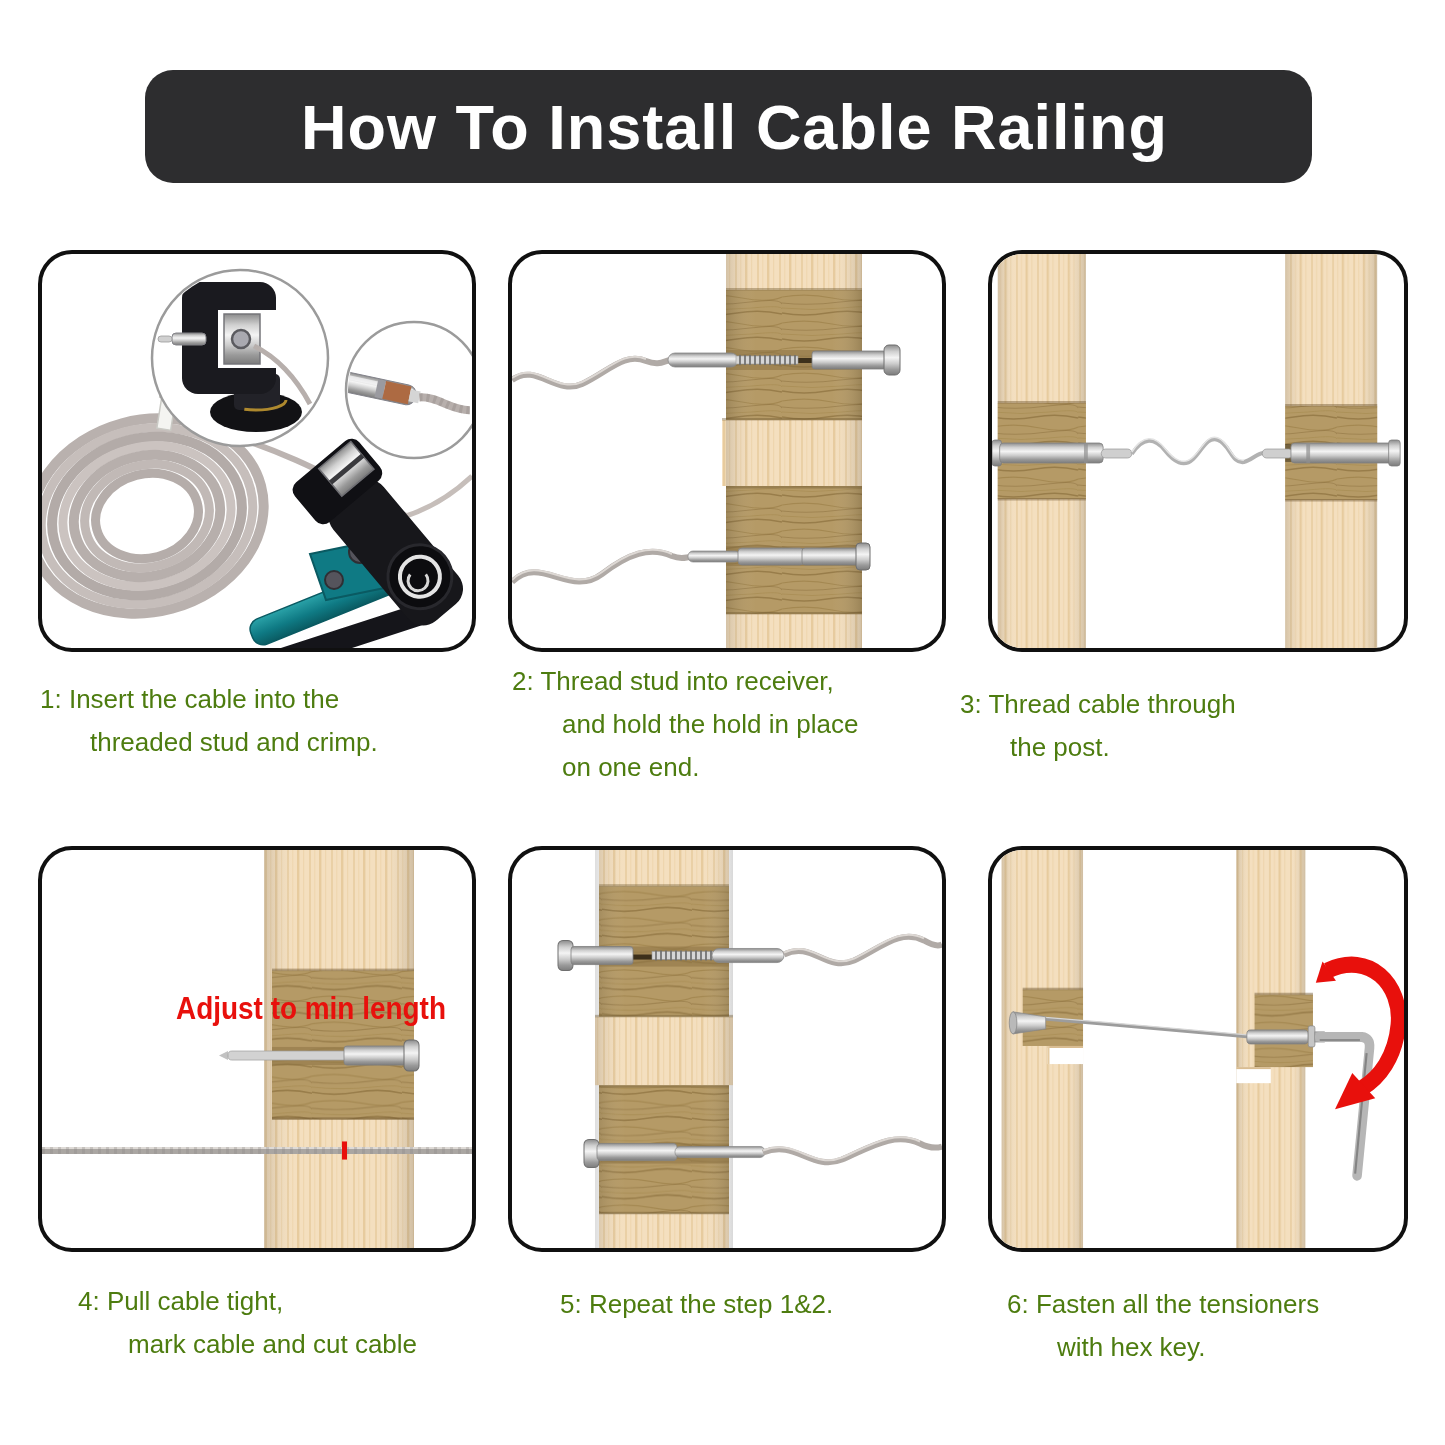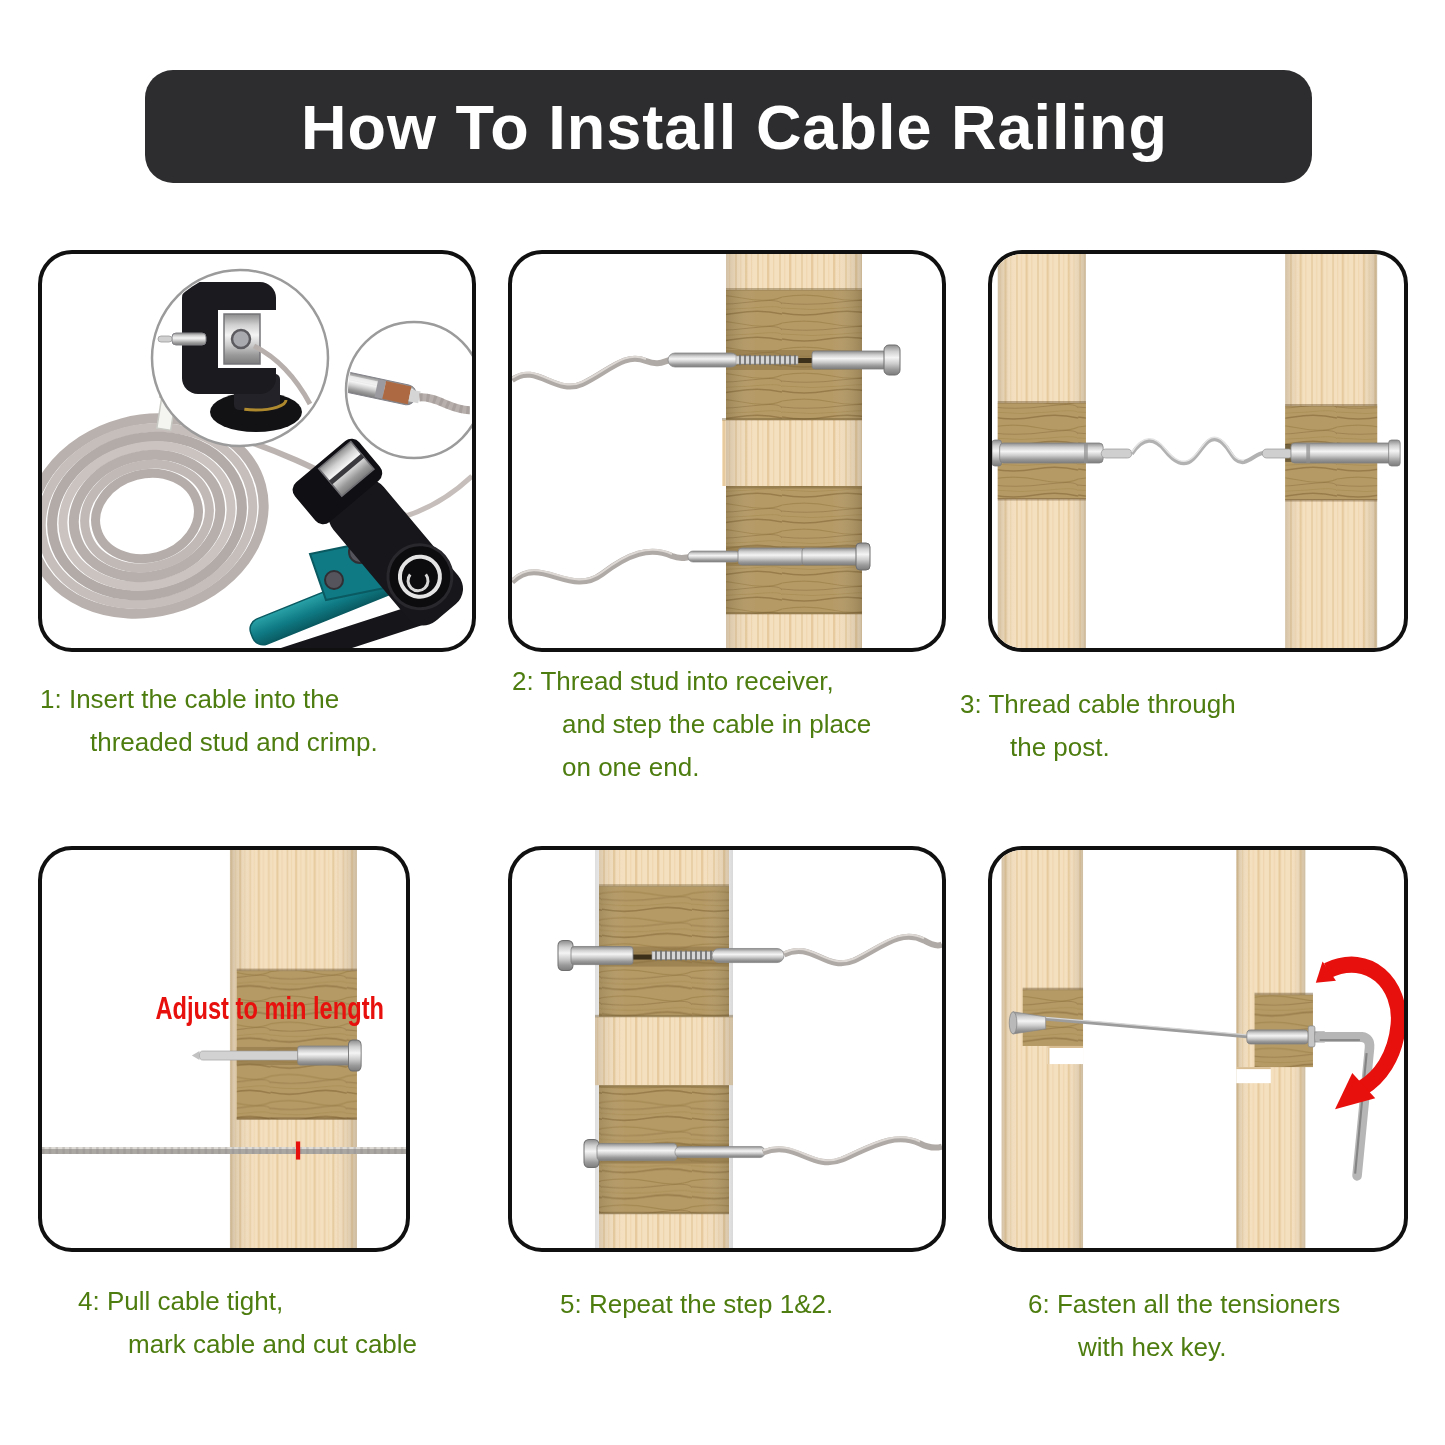--- a/index.html
+++ b/index.html
@@ -9,31 +9,31 @@
   .banner{position:absolute;left:145px;top:70px;width:1155px;height:113px;
           background:#2d2d2f;border-radius:28px;display:flex;align-items:center;
           justify-content:center;padding-left:12px;}
   .banner span{color:#ffffff;font-size:63px;font-weight:bold;letter-spacing:1px;}
   .panel{position:absolute;background:#fff;border:4px solid #101010;border-radius:34px;
          box-sizing:border-box;overflow:hidden;}
   .panel svg{display:block;width:100%;height:100%;}
   .p1{left:38px;top:250px;width:438px;height:402px;}
   .p2{left:508px;top:250px;width:438px;height:402px;}
   .p3{left:988px;top:250px;width:420px;height:402px;}
-  .p4{left:38px;top:846px;width:372px;height:406px;}
+  .p4{left:38px;top:846px;width:438px;height:406px;}
   .p5{left:508px;top:846px;width:438px;height:406px;}
   .p6{left:988px;top:846px;width:420px;height:406px;}
   .cap{position:absolute;color:#4d7c0f;font-size:26px;line-height:43px;white-space:nowrap;}
   .cap .cont{margin-left:50px;}
   .c1{left:40px;top:678px;}
   .c2{left:512px;top:660px;}
   .c3{left:960px;top:683px;}
   .c4{left:58px;top:1280px;margin-left:20px;}
   .c5{left:560px;top:1283px;}
-  .c6{left:1007px;top:1283px;margin-left:21px;}
+  .c6{left:1007px;top:1283px;}
 </style>
 </head>
 <body>
 
 <svg width="0" height="0" style="position:absolute" aria-hidden="true">
   <defs>
     <pattern id="pw" patternUnits="userSpaceOnUse" width="22" height="44">
       <rect width="22" height="44" fill="#f4dfbf"></rect>
       <rect x="3" width="2" height="44" fill="#ead0a6"></rect>
       <rect x="8" width="1.4" height="44" fill="#f0d8b2"></rect>
@@ -362,21 +362,21 @@
       </g>
     </svg>
   </section>
 
   <div class="cap c1">
     <div class="ln">1: Insert the cable into the</div>
     <div class="ln cont">threaded stud and crimp.</div>
   </div>
   <div class="cap c2">
     <div class="ln">2: Thread stud into receiver,</div>
-    <div class="ln cont">and step the cable in place</div>
+    <div class="ln cont">and hold the hold in place</div>
     <div class="ln cont">on one end.</div>
   </div>
   <div class="cap c3">
     <div class="ln">3: Thread cable through</div>
     <div class="ln cont">the post.</div>
   </div>
   <div class="cap c4">
     <div class="ln">4: Pull cable tight,</div>
     <div class="ln cont">mark cable and cut cable</div>
   </div>

